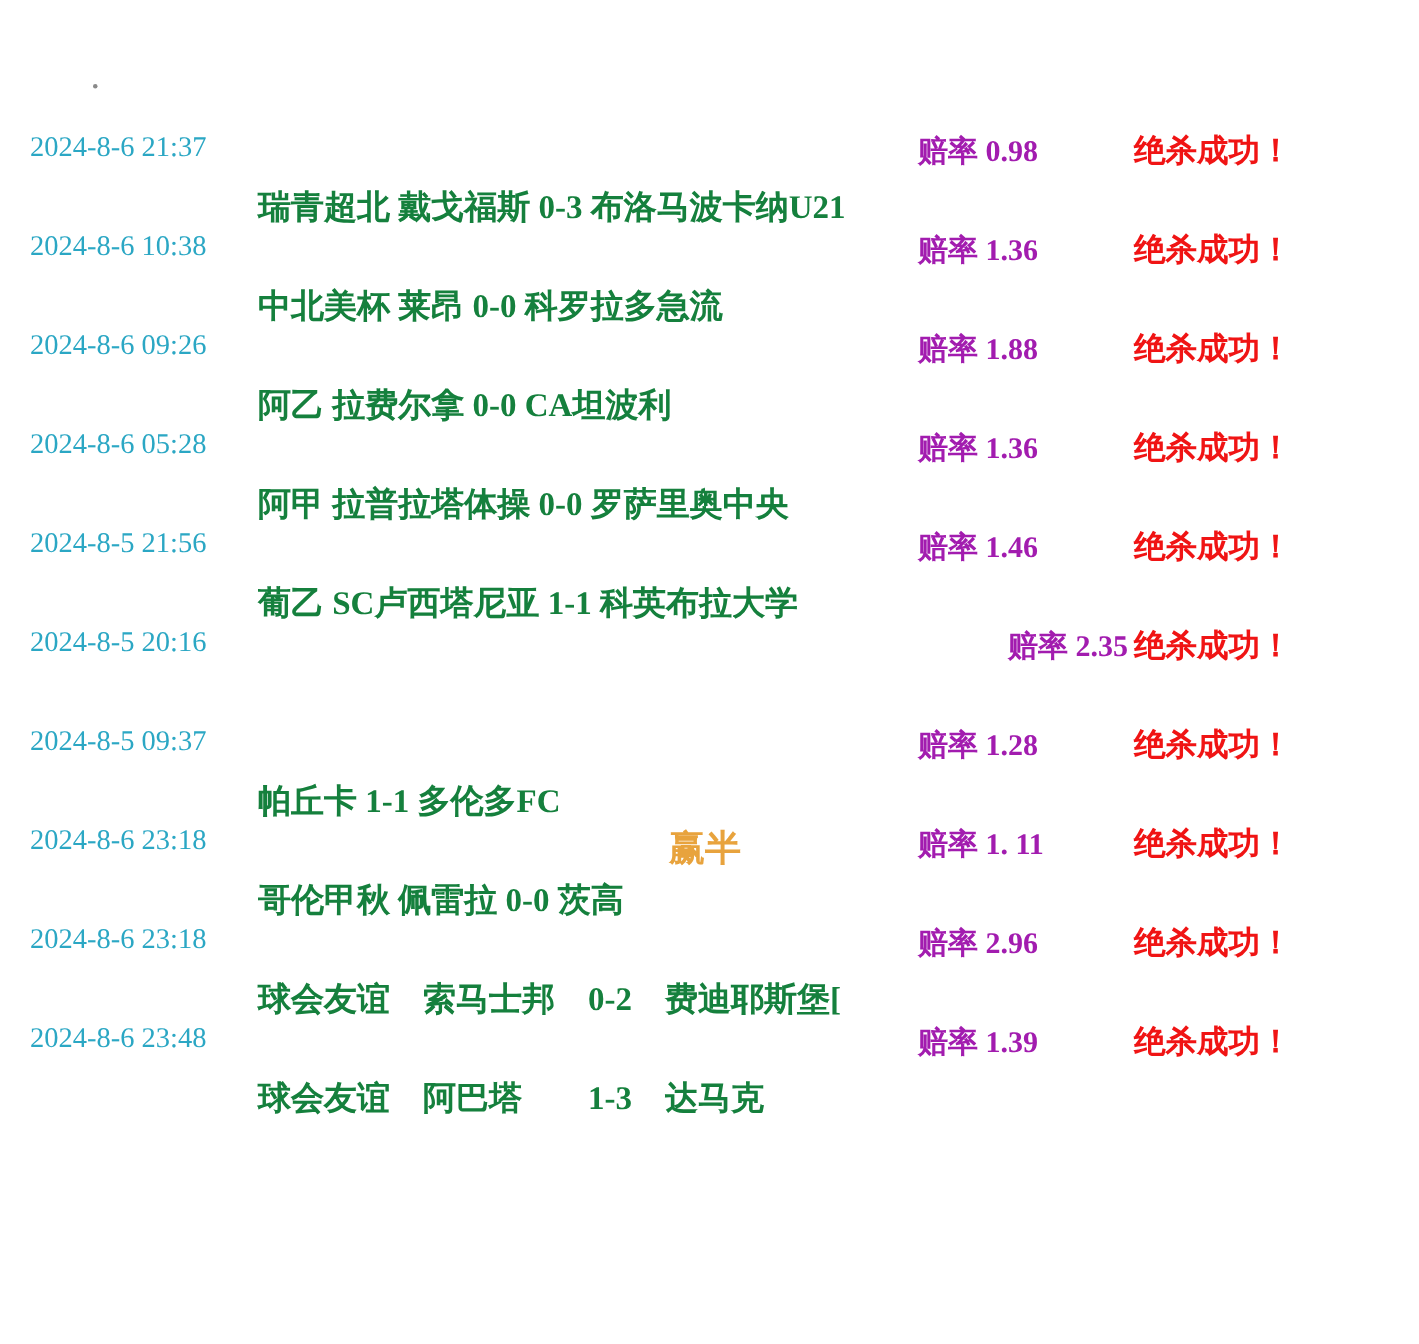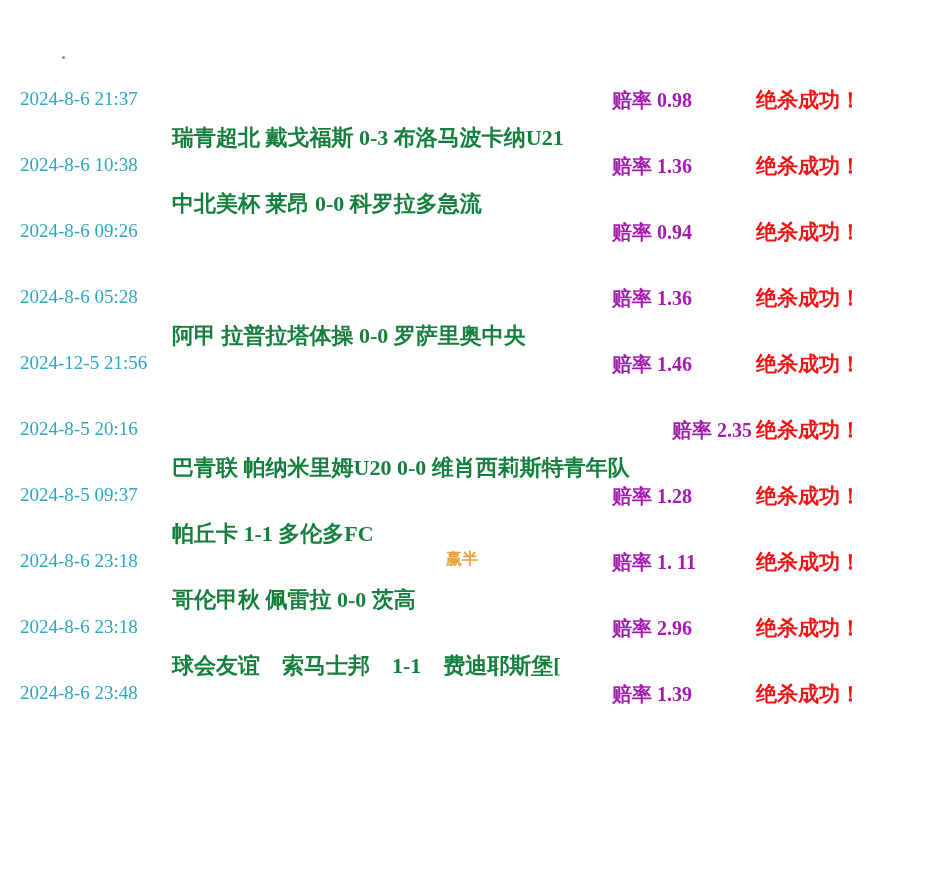--- a/index.html
+++ b/index.html
@@ -58,21 +58,21 @@
     color: #15803d;
     font-size: 22px;
     font-weight: bold;
     font-family: "Liberation Serif", "DejaVu Serif", serif;
     margin-top: 40px;
   }
   .c-tag {
     left: 446px;
     top: 13px;
     color: #e8a33d;
-    font-size: 16px;
+    font-size: 24px;
     font-weight: bold;
     font-family: "Liberation Serif", "DejaVu Serif", serif;
   }
   .c-odds {
     left: 612px;
     top: 13px;
     color: #a21caf;
     font-size: 20px;
     font-weight: bold;
     font-family: "Liberation Serif", "DejaVu Serif", serif;
@@ -103,58 +103,60 @@
         <div class="cell c-result">绝杀成功！</div>
       </div>
       <div class="row">
         <div class="cell c-date">2024-8-6 10:38</div>
         <div class="cell c-match">中北美杯 莱昂 0-0 科罗拉多急流</div>
         <div class="cell c-odds">赔率 1.36</div>
         <div class="cell c-result">绝杀成功！</div>
       </div>
       <div class="row">
         <div class="cell c-date">2024-8-6 09:26</div>
-        <div class="cell c-odds">赔率 0.94</div>
+        <div class="cell c-match">阿乙 拉费尔拿 0-0 CA坦波利</div>
+        <div class="cell c-odds">赔率 1.88</div>
         <div class="cell c-result">绝杀成功！</div>
       </div>
       <div class="row">
         <div class="cell c-date">2024-8-6 05:28</div>
         <div class="cell c-match">阿甲 拉普拉塔体操 0-0 罗萨里奥中央</div>
         <div class="cell c-odds">赔率 1.36</div>
         <div class="cell c-result">绝杀成功！</div>
       </div>
       <div class="row">
-        <div class="cell c-date">2024-12-5 21:56</div>
+        <div class="cell c-date">2024-8-5 21:56</div>
+        <div class="cell c-match">葡乙 SC卢西塔尼亚 1-1 科英布拉大学</div>
         <div class="cell c-odds">赔率 1.46</div>
         <div class="cell c-result">绝杀成功！</div>
       </div>
       <div class="row wide">
         <div class="cell c-date">2024-8-5 20:16</div>
-        <div class="cell c-match">巴青联 帕纳米里姆U20 0-0 维肖西莉斯特青年队</div>
         <div class="cell c-odds">赔率 2.35</div>
         <div class="cell c-result">绝杀成功！</div>
       </div>
       <div class="row">
         <div class="cell c-date">2024-8-5 09:37</div>
         <div class="cell c-match">帕丘卡 1-1 多伦多FC</div>
         <div class="cell c-odds">赔率 1.28</div>
         <div class="cell c-result">绝杀成功！</div>
       </div>
       <div class="row">
         <div class="cell c-date">2024-8-6 23:18</div>
         <div class="cell c-match">哥伦甲秋 佩雷拉 0-0 茨高</div>
         <div class="cell c-tag">赢半</div>
         <div class="cell c-odds">赔率 1. 11</div>
         <div class="cell c-result">绝杀成功！</div>
       </div>
       <div class="row">
         <div class="cell c-date">2024-8-6 23:18</div>
-        <div class="cell c-match">球会友谊　索马士邦　1-1　费迪耶斯堡[</div>
+        <div class="cell c-match">球会友谊　索马士邦　0-2　费迪耶斯堡[</div>
         <div class="cell c-odds">赔率 2.96</div>
         <div class="cell c-result">绝杀成功！</div>
       </div>
       <div class="row">
         <div class="cell c-date">2024-8-6 23:48</div>
+        <div class="cell c-match">球会友谊　阿巴塔　　1-3　达马克</div>
         <div class="cell c-odds">赔率 1.39</div>
         <div class="cell c-result">绝杀成功！</div>
       </div>
     </div>
 </div>
 
 </body></html>

